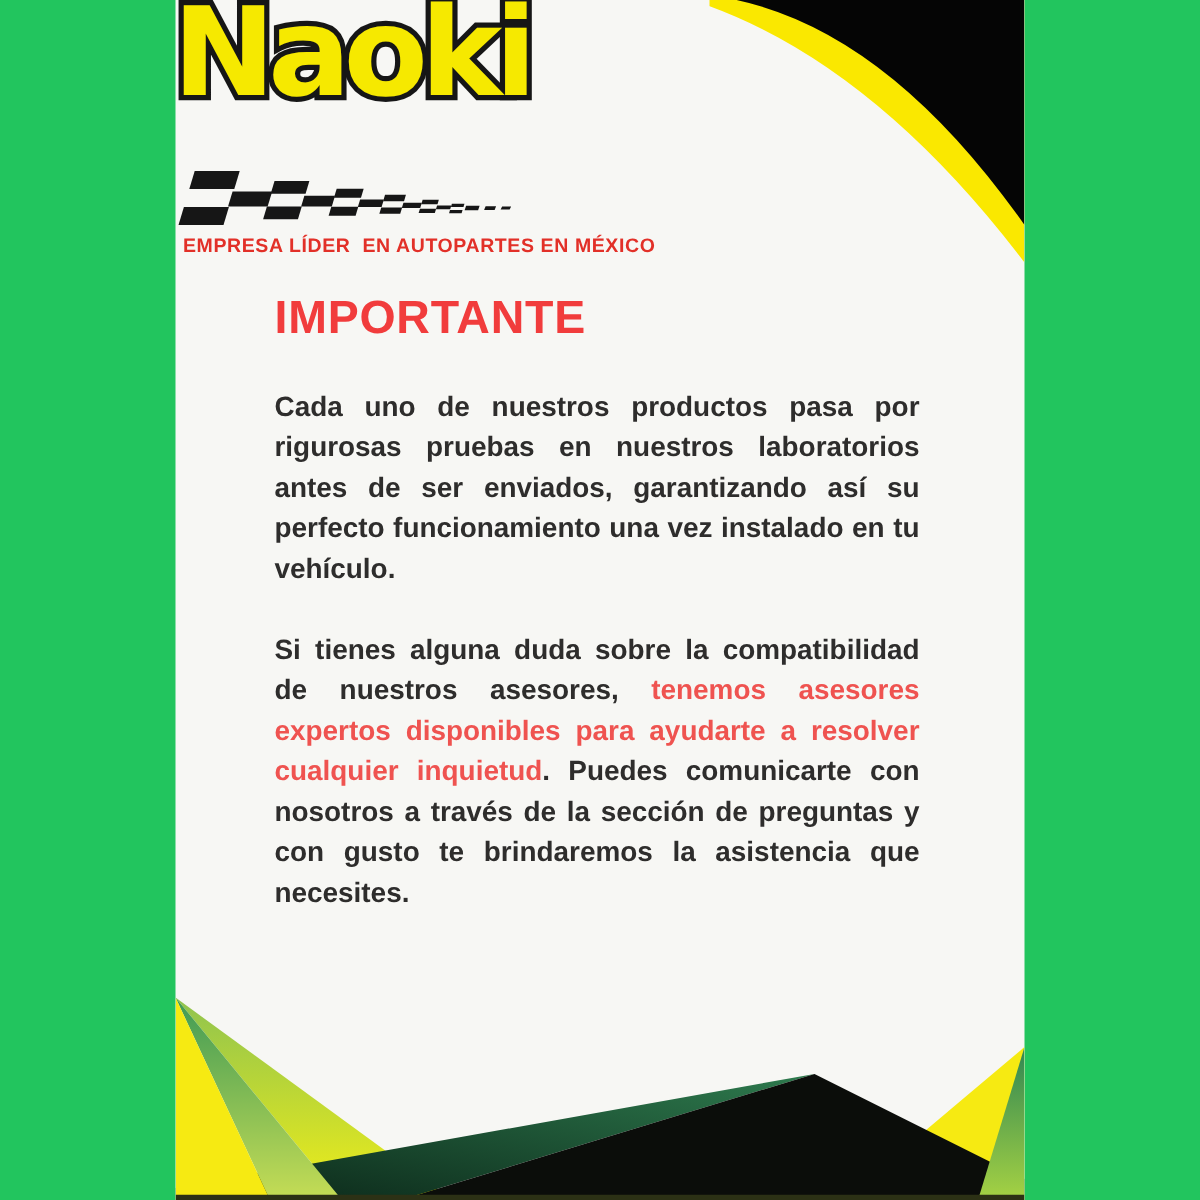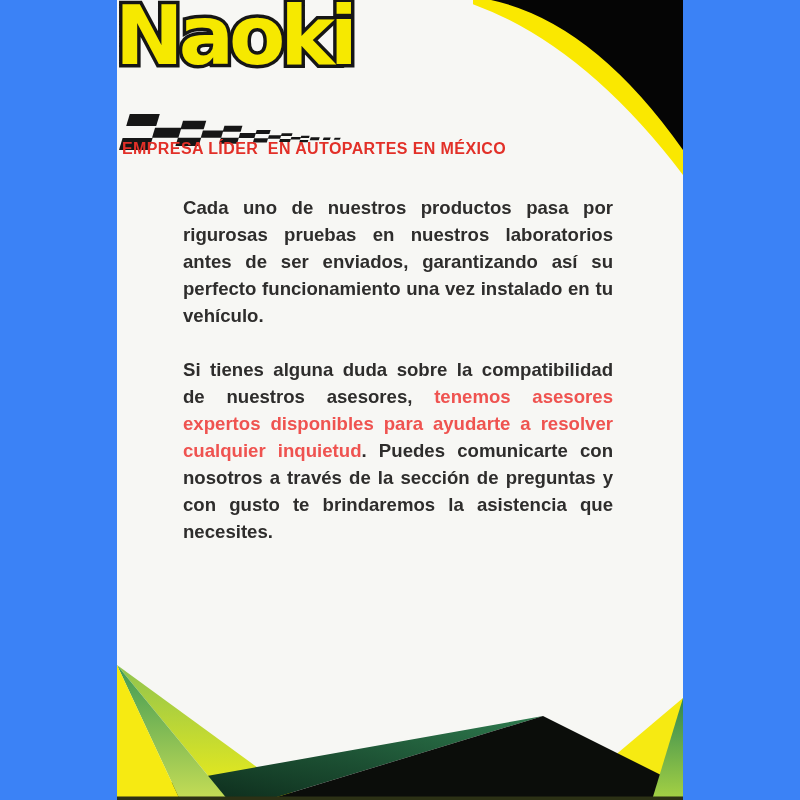--- a/index.html
+++ b/index.html
@@ -1,29 +1,29 @@
 <!DOCTYPE html>
 <html style="--brand-yellow: #f6e900; --brand-red: #e23028; --heading-red: #f13c3c; --hl-red: #ef5350;"><head>
 <meta charset="utf-8">
 <style>
   html,body{margin:0;padding:0;background:#ffffff;}
-  .canvas{position:relative;width:800px;height:800px;background:#3b82f6;overflow:hidden;
+  .canvas{position:relative;width:800px;height:800px;background:#22c55e;overflow:hidden;
           font-family:"Liberation Sans",sans-serif;}
   .page{position:absolute;left:117px;top:0;width:566px;height:800px;background:#f7f7f4;overflow:hidden;}
 
   
   .logo-block{position:absolute;left:0;top:0;width:380px;height:175px;}
   .logo-text{position:absolute;left:-2px;top:-14px;font-family:"DejaVu Sans",sans-serif;
              font-weight:900;font-size:82px;line-height:100px;letter-spacing:-5px;
              color:var(--brand-yellow,#f6e900);
              -webkit-text-stroke:7px #161616;paint-order:stroke fill;white-space:nowrap;}
   .logo-sub{position:absolute;left:2px;top:91px;font-size:19px;font-weight:700;
             letter-spacing:3.2px;color:#141414;white-space:nowrap;}
   .flag{position:absolute;left:0;top:113px;width:246px;height:42px;}
-  .tagline{position:absolute;left:5px;top:140px;font-size:16px;font-weight:800;
+  .tagline{position:absolute;left:5px;top:156px;font-size:13px;font-weight:800;
            letter-spacing:.4px;color:var(--brand-red,#e23028);white-space:pre;}
 
   
   .corner-svg{position:absolute;right:0;top:0;width:210px;height:180px;display:block;}
   .bottom-svg{position:absolute;left:0;bottom:0;width:566px;height:160px;display:block;}
 
   
   .text-col{position:absolute;left:66px;top:194px;width:446px;}
   .heading{font-size:31px;font-weight:800;letter-spacing:.5px;color:var(--heading-red,#f13c3c);
            margin:0 0 27px 0;}
@@ -63,20 +63,21 @@
           <polygon points="184.26368926832208,22.85177788221234 192.61871854860414,22.85177788221234 191.9890741250466,24.95059262740411 183.63404484476456,24.95059262740411" fill="#161616"></polygon>
           <polygon points="183.004400421207,27.04940737259588 191.35942970148906,27.04940737259588 190.72978527793154,29.14822211778765 182.3747559976495,29.14822211778765" fill="#161616"></polygon>
           <polygon points="193.72978527793154,24.199999999999992 202.72978527793154,24.199999999999992 201.72978527793154,27.199999999999992 192.72978527793154,27.199999999999992" fill="#161616"></polygon>
           <polygon points="206.72978527793154,24.449999999999992 213.72978527793154,24.449999999999992 212.72978527793154,26.949999999999992 205.72978527793154,26.949999999999992" fill="#161616"></polygon>
           <polygon points="217.72978527793154,24.699999999999992 223.72978527793154,24.699999999999992 222.72978527793154,26.699999999999992 216.72978527793154,26.699999999999992" fill="#161616"></polygon>
         </svg>
       <div class="tagline">EMPRESA LÍDER  EN AUTOPARTES EN MÉXICO</div>
     </div>
 
     <div class="text-col">
+      <h1 class="heading">IMPORTANTE</h1>
       <div id="paragraphs">
           <p class="body-para"><span>Cada uno de nuestros productos pasa por rigurosas pruebas en nuestros laboratorios antes de ser enviados, garantizando así su perfecto funcionamiento una vez instalado en tu vehículo.</span></p>
           <p class="body-para"><span>Si tienes alguna duda sobre la compatibilidad de nuestros asesores, </span><span class="hl">tenemos asesores expertos disponibles para ayudarte a resolver cualquier inquietud</span><span>. Puedes comunicarte con nosotros a través de la sección de preguntas y con gusto te brindaremos la asistencia que necesites.</span></p>
         </div>
     </div>
 
     <svg class="bottom-svg" viewBox="0 0 566 160">
       <defs>
         <linearGradient id="gA2" x1="0" y1="0" x2="0" y2="1">
           <stop offset="0" stop-color="#3f9a55"></stop>

